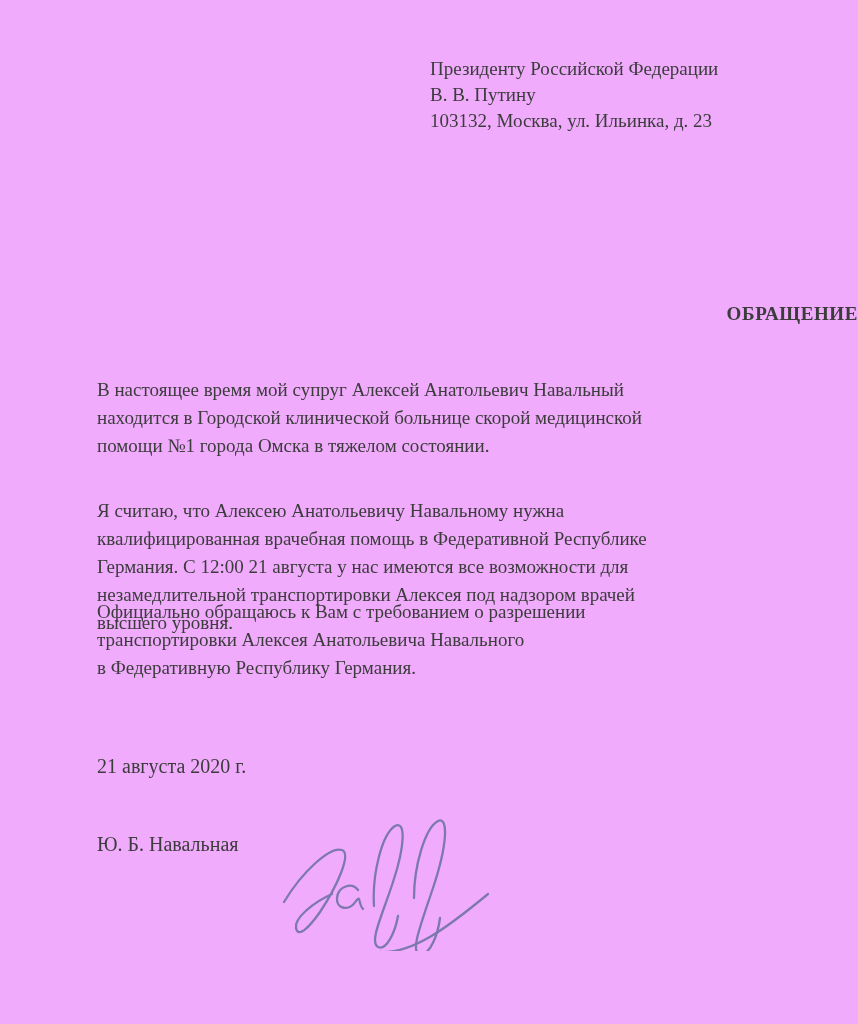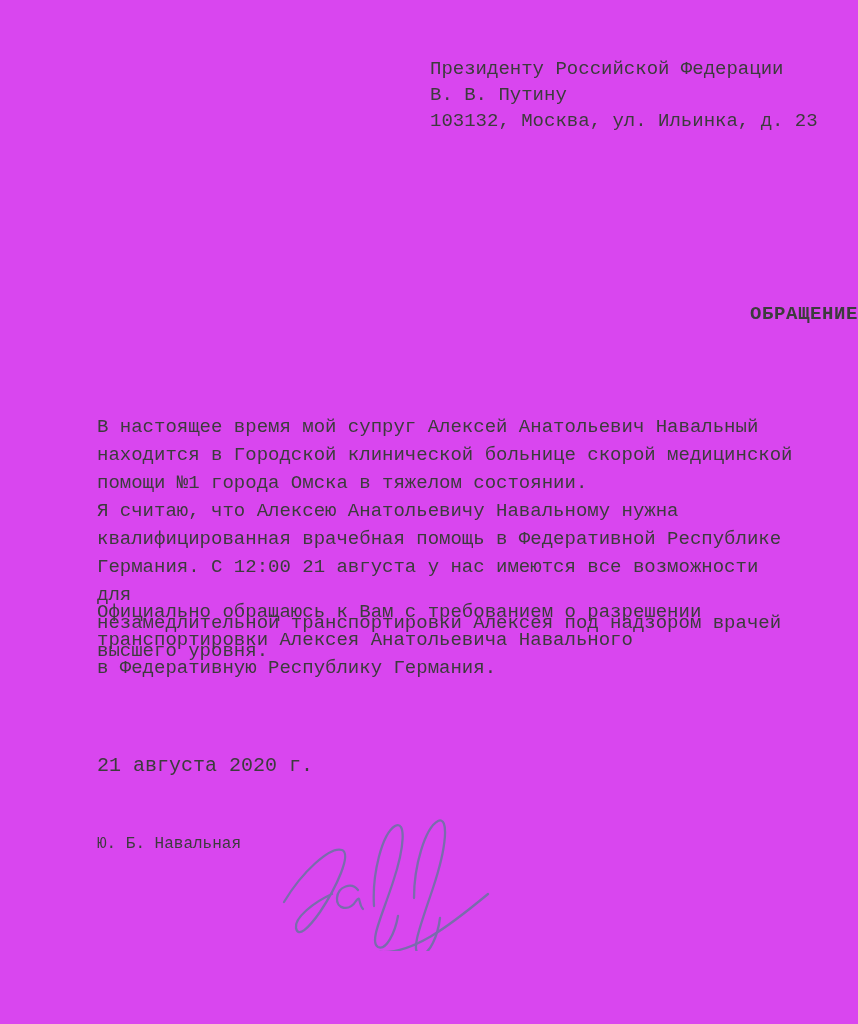--- a/index.html
+++ b/index.html
@@ -4,22 +4,22 @@
 <style>
   html, body {
     margin: 0;
     padding: 0;
     background: #ffffff;
   }
   .page {
     position: relative;
     width: 858px;
     height: 1024px;
-    background: #d946ef;
-    font-family: Liberation Mono, monospace;
+    background: #f0abfc;
+    font-family: Liberation Serif, serif;
     color: #3c3c3c;
     overflow: hidden;
   }
   .recipient-block {
     position: absolute;
     left: 430px;
     top: 56px;
     font-size: 19px;
     line-height: 26px;
     white-space: pre-line;
@@ -35,35 +35,35 @@
     letter-spacing: 0.6px;
   }
   .paragraph {
     position: absolute;
     left: 97px;
     width: 700px;
     font-size: 19px;
     line-height: 28px;
     white-space: pre-line;
   }
-  .para-1 { top: 376px; margin-top: 37px; }
+  .para-1 { top: 376px; }
   .para-2 { top: 481px; margin-top: 16px; }
   .para-3 { top: 598px; }
   .doc-date {
     position: absolute;
     left: 97px;
     top: 752px;
     font-size: 20px;
     line-height: 28px;
   }
   .signer-name {
     position: absolute;
     left: 97px;
     top: 830px;
-    font-size: 16px;
+    font-size: 20px;
     line-height: 28px;
   }
   .signature-wrap {
     position: absolute;
     left: 262px;
     top: 806px;
     width: 230px;
     height: 145px;
   }
   .signature-wrap svg {

